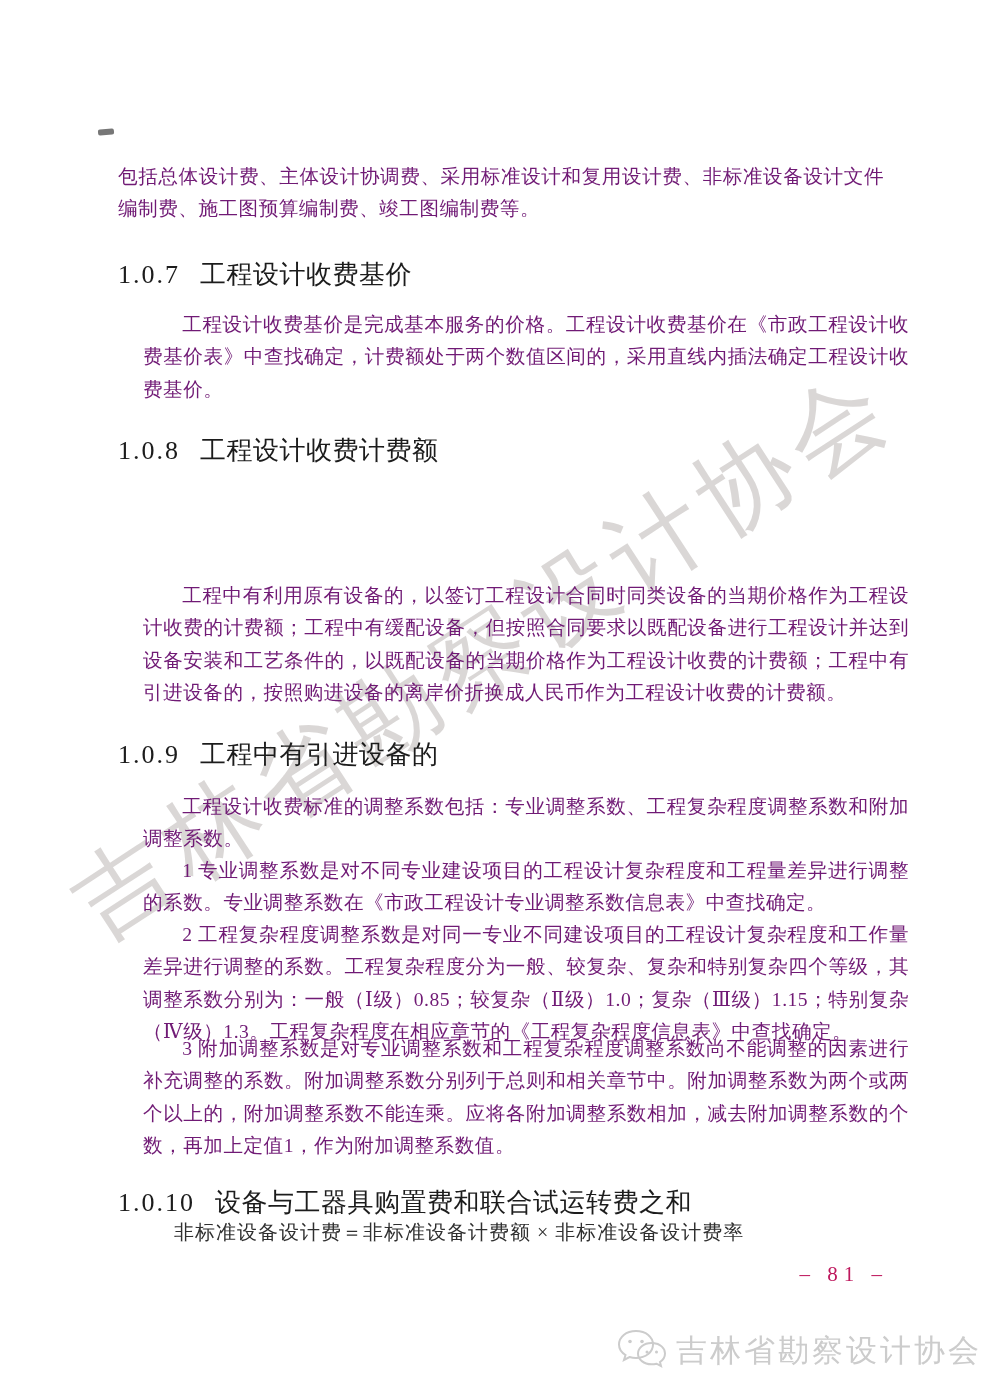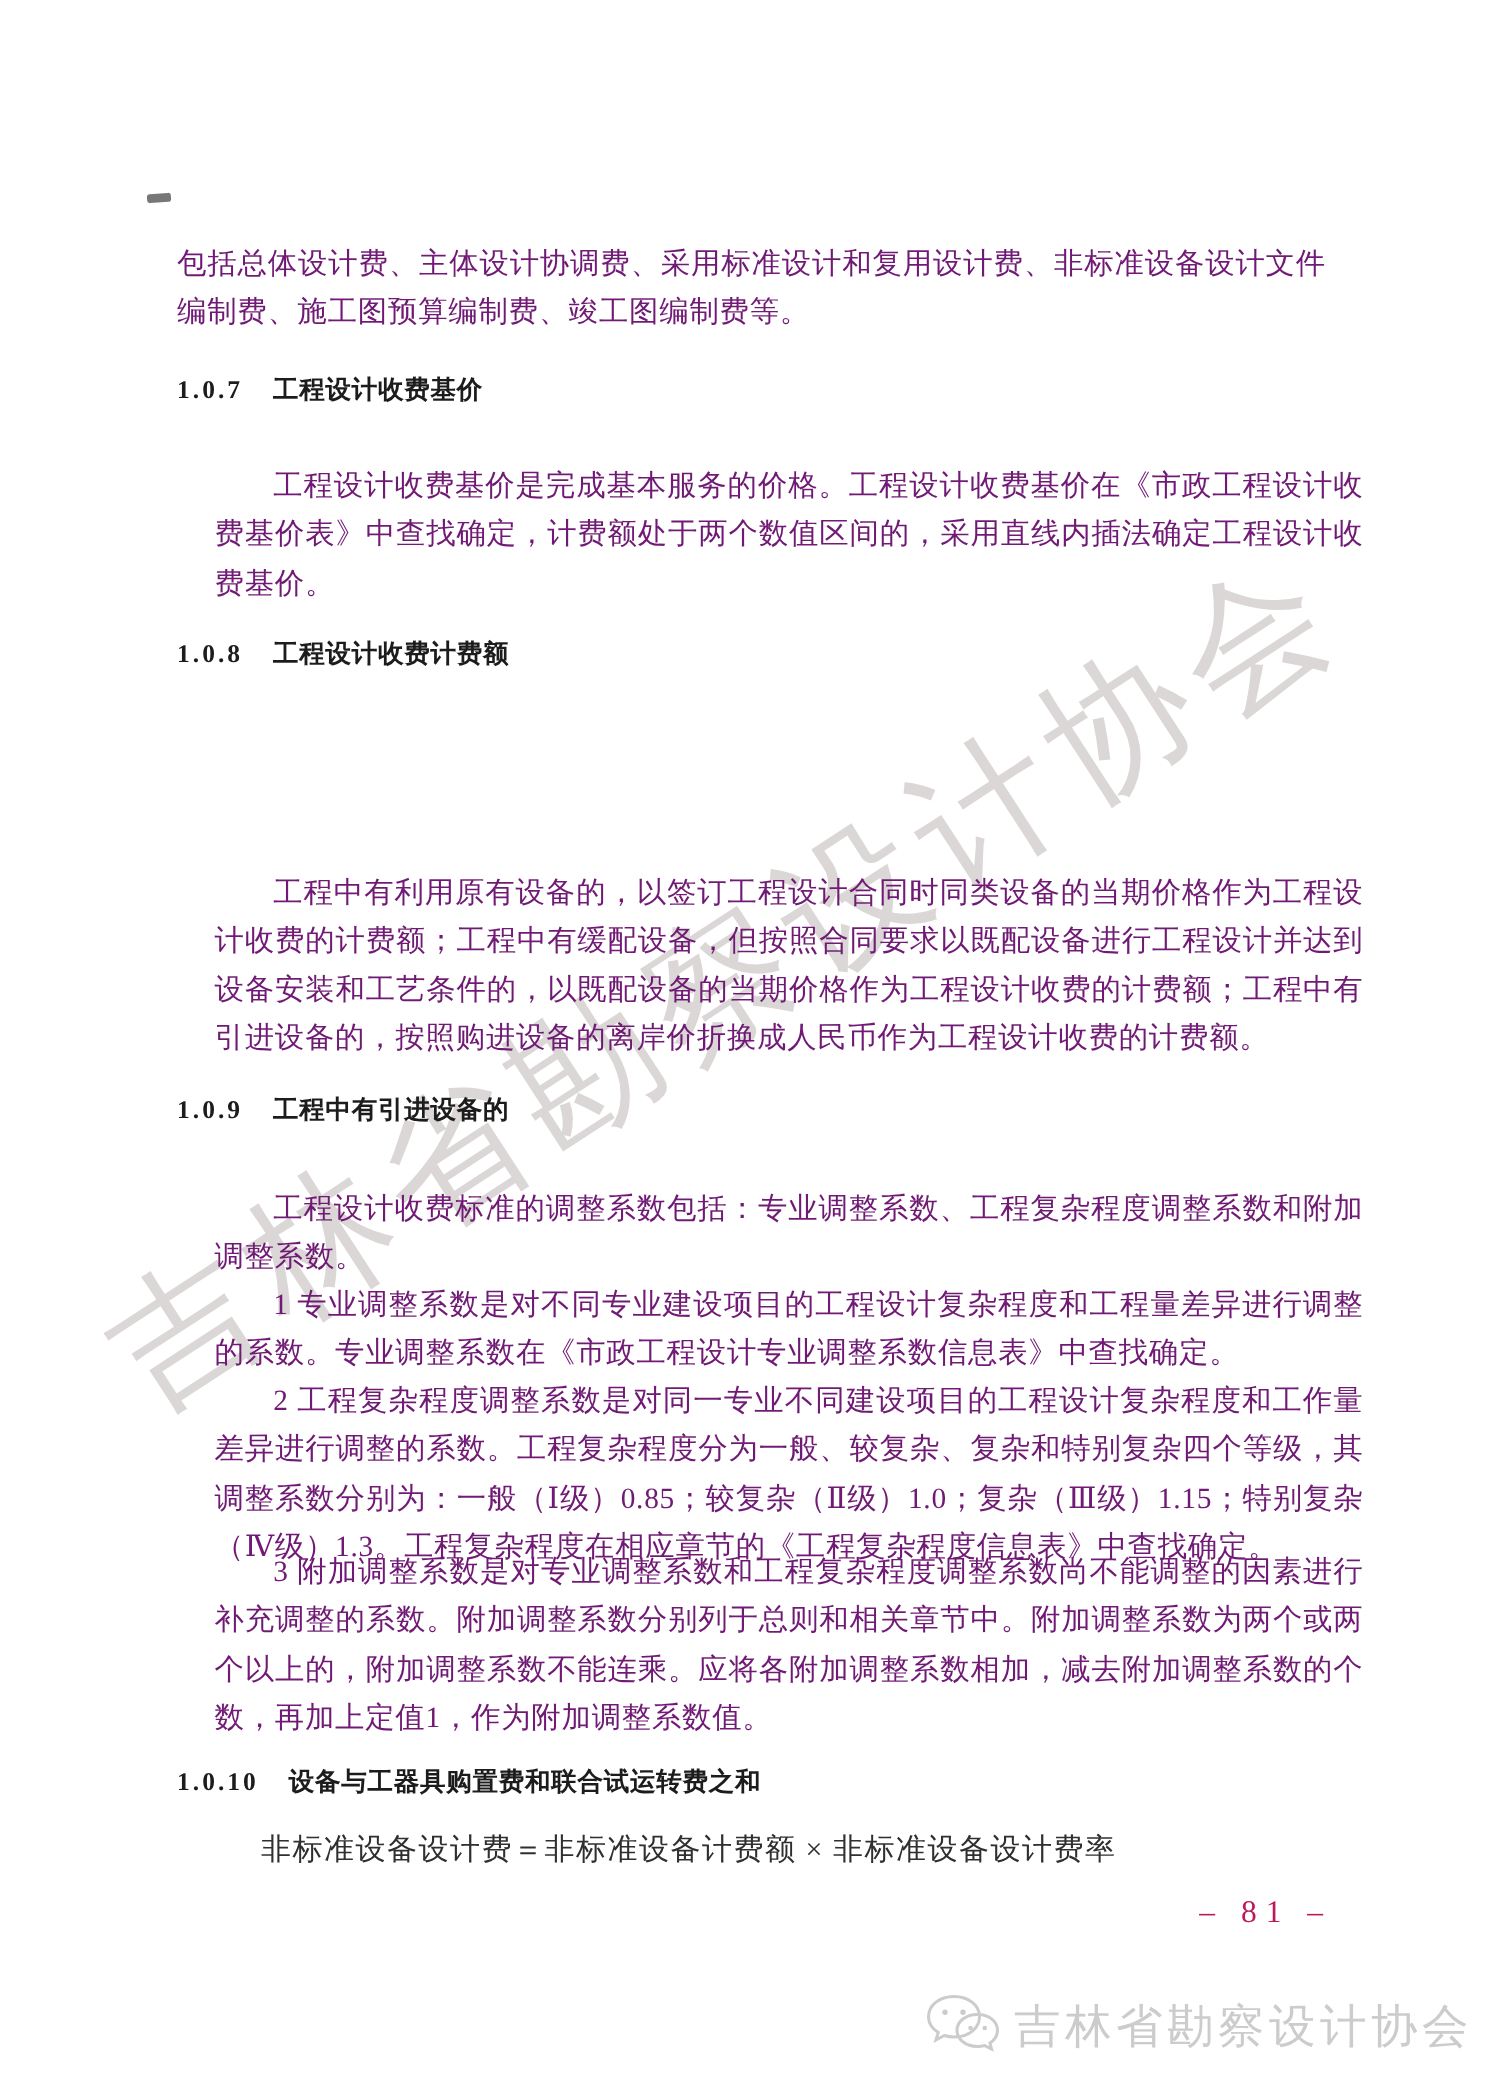--- a/index.html
+++ b/index.html
@@ -20,22 +20,22 @@
     text-align:justify;
     text-justify:inter-ideograph;
     word-break:break-all;
     color:#701a75;
     letter-spacing:0.5px;
   }
   .indent{text-indent:2em;margin-left:25px;}
   .heading{
     position:absolute;
     left:118px;width:766px;
-    font-size:17px;
-    font-weight:bold;
+    font-size:26px;
+    font-weight:normal;
     color:#1c1c1c;
     letter-spacing:0.5px;
     white-space:nowrap;
   }
   .heading .sec-num{margin-right:20px;letter-spacing:2px;}
   .formula{
     position:absolute;
     left:174px;width:720px;
     font-size:20px;
     color:#2f2f2f;

